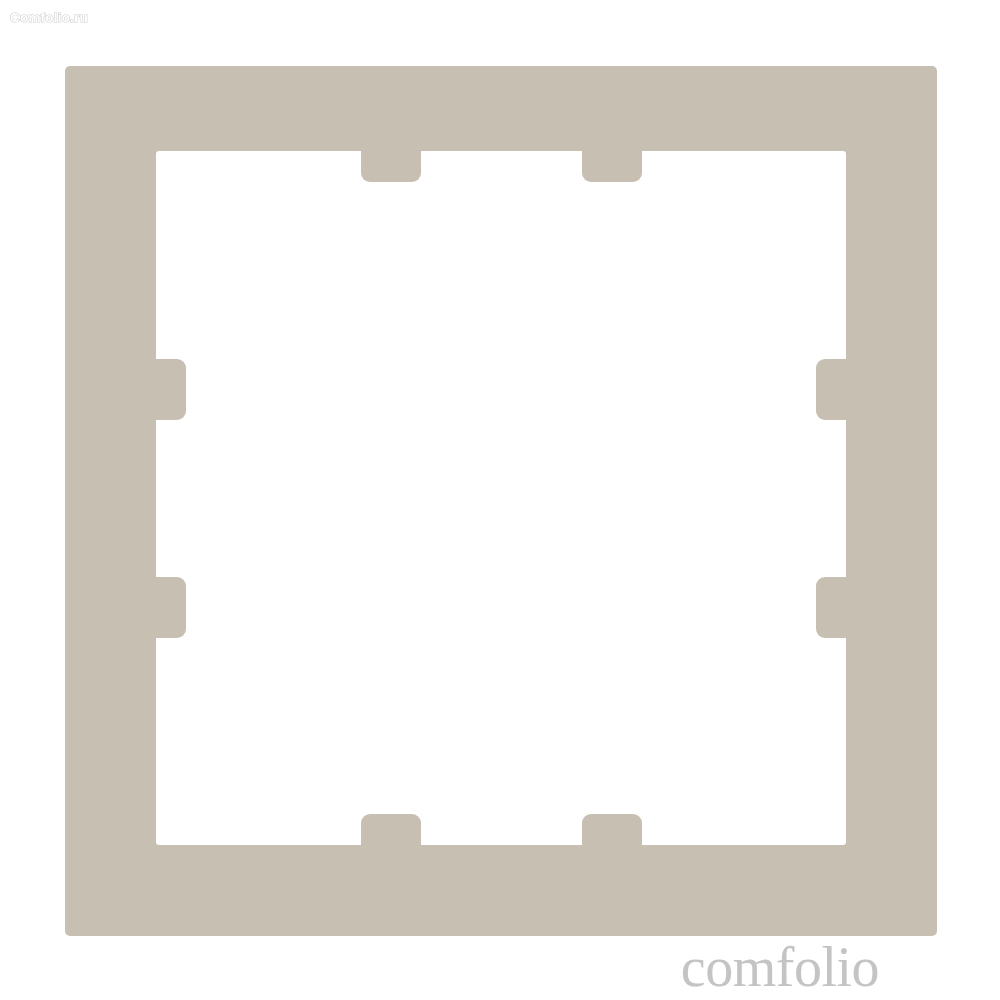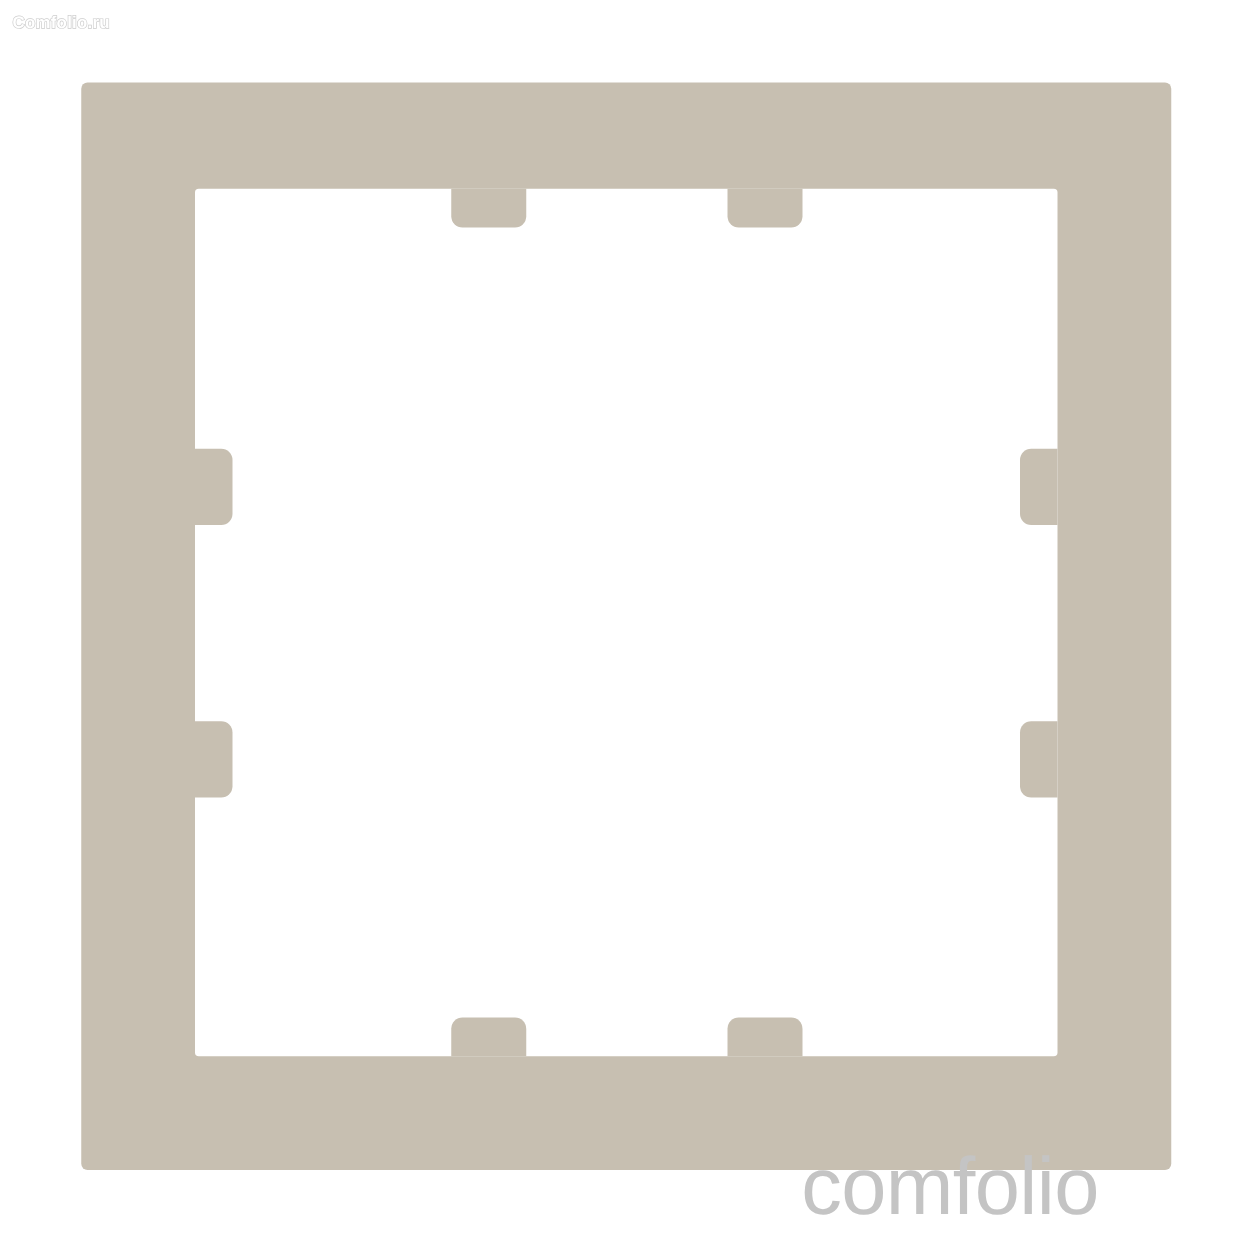--- a/index.html
+++ b/index.html
@@ -54,23 +54,23 @@
   }
   .watermark-top text {
     font-family: "Liberation Sans", sans-serif;
     font-weight: bold;
     font-size: 13.5px;
     letter-spacing: 0.2px;
     paint-order: stroke fill;
   }
   .watermark-bottom {
     position: absolute;
-    right: 13px; bottom: 19px;
-    font-family: Liberation Sans, sans-serif;
-    font-size: 65px;
+    right: 13px; bottom: 5px;
+    font-family: Liberation Serif, serif;
+    font-size: 56px;
     letter-spacing: -0.5px;
     color: var(--watermark-serif-gray, #c4c4c4);
     line-height: 1;
   }
 </style>
 </head>
 <body>
 
 <div class="stage">
 

